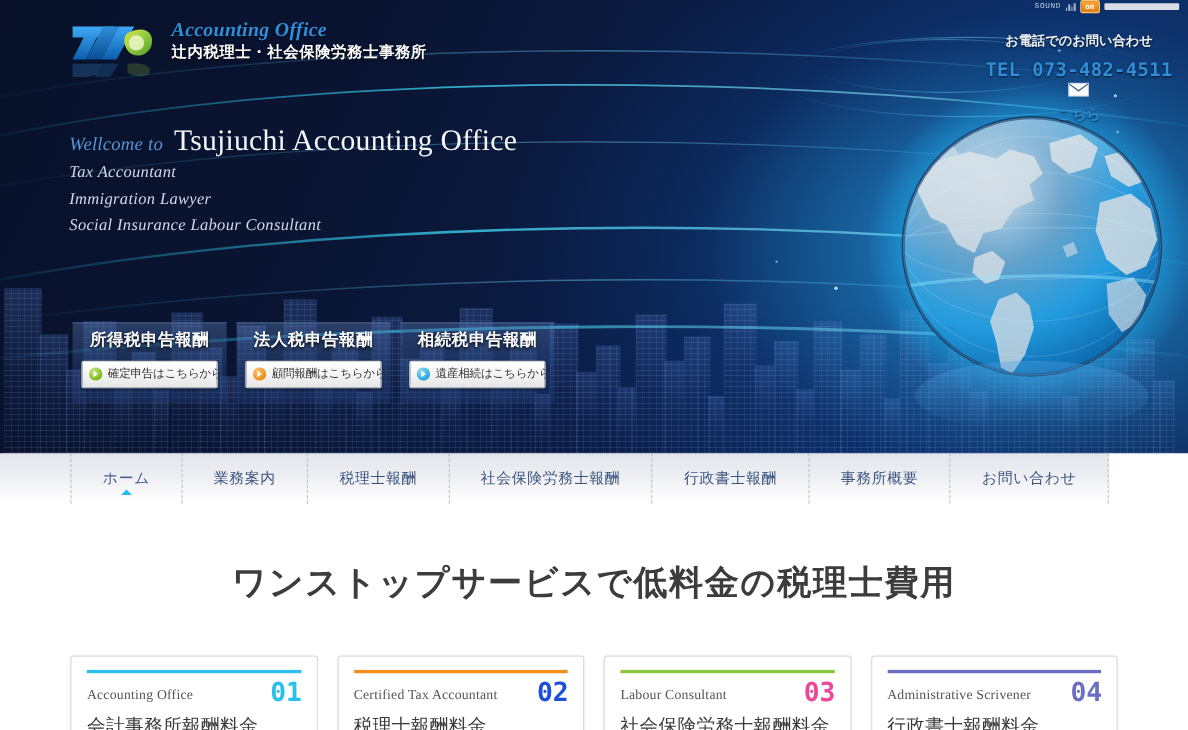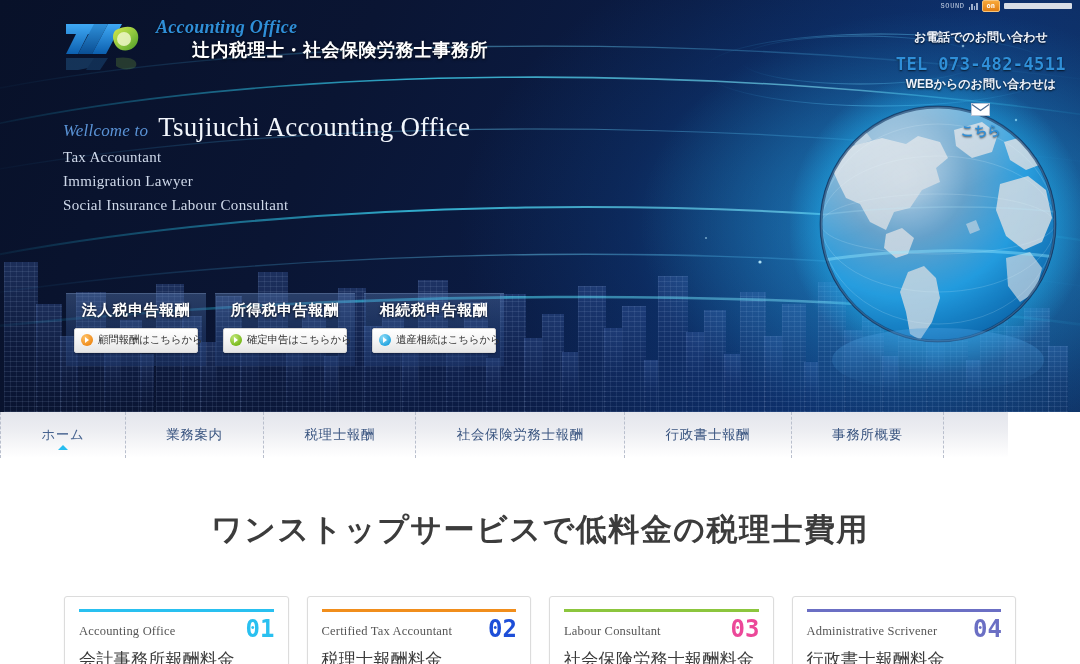--- a/index.html
+++ b/index.html
@@ -67,24 +67,23 @@
   .brand { position:absolute; left:64px; top:14px; display:flex; align-items:flex-start; gap:10px; z-index:20;}
   .logo-mark { width:82px; height:58px; position:relative; flex:none; }
   .brand-texts { padding-top:4px; }
   .brand-en {
     font-family:"Liberation Serif","DejaVu Serif",serif;
     font-style:italic; font-weight:bold; font-size:18px; color:#2f8fd8;
     letter-spacing:.3px; line-height:1.1;
     text-shadow:0 1px 2px rgba(0,0,0,.6);
   }
   .brand-jp {
-    font-size:18px; font-weight:bold; color:#ffffff; line-height:1.25; letter-spacing:.5px;
+    font-size:14px; font-weight:bold; color:#ffffff; line-height:1.25; letter-spacing:.5px;
     text-shadow:0 1px 3px rgba(0,0,0,.75);
     margin-top:1px;
-    margin-left:36px;
   }
 
   
   .contact { position:absolute; right:14px; top:27px; text-align:right; z-index:20; }
   .contact-row { display:flex; align-items:center; justify-content:flex-end; gap:7px; line-height:20px;flex-direction:column; }
   .contact-label { font-size:12px; color:#eef3fb; font-weight:bold; text-shadow:0 1px 2px rgba(0,0,0,.8); }
   .tel-num {
     font-size:17px; font-weight:bold; color:#2f8fd8; letter-spacing:.4px;
     font-family:"DejaVu Sans Mono","Liberation Mono",monospace;
     text-shadow:0 1px 2px rgba(0,0,0,.7);
@@ -97,21 +96,21 @@
   .w-line1 { display:flex; align-items:baseline; gap:10px; }
   .w-small {
     font-family:"Liberation Serif","DejaVu Serif",serif; font-style:italic;
     font-size:17px; color:#5a93d6; letter-spacing:.2px;
   }
   .w-big {
     font-family:"Liberation Serif","DejaVu Serif",serif;
     font-size:27px; color:#f2f6fc; letter-spacing:.2px; line-height:1.1;
   }
   .w-sub {
-    font-family:"Liberation Serif","DejaVu Serif",serif; 
+    font-family:"Liberation Serif","DejaVu Serif",serif; font-style:italic;
     font-size:15px; color:#cfd9ea; line-height:20px; letter-spacing:.3px; margin-top:4px;
   }
 
   
   .boxes { position:absolute; left:66px; top:293px; display:flex; gap:9px; z-index:20; }
   .box {
     width:140px; height:73px; padding:8px 8px 9px 8px;
     background:linear-gradient(180deg, rgba(92,128,186,0.38) 0%, rgba(52,88,150,0.34) 55%, rgba(34,62,118,0.40) 100%);
     border-top:1px solid rgba(170,198,238,.35);
     display:flex; flex-direction:column; align-items:center; justify-content:flex-start;
@@ -132,21 +131,21 @@
   .arrow-dot::after {
     content:""; position:absolute; left:4px; top:3px;
     border-left:4px solid #fff; border-top:3px solid transparent; border-bottom:3px solid transparent;
   }
   .box-btn span { font-size:10.5px; color:#333; letter-spacing:-.2px; white-space:nowrap; }
 
   
   .nav {
     width:1008px; height:46px;
     background:linear-gradient(180deg,#e3e5ec 0%,#edeef2 42%,#fafafb 82%,#ffffff 100%);
-    display:flex; justify-content:flex-start; align-items:stretch;
+    display:flex; justify-content:flex-end; align-items:stretch;
   }
   .nav-inner { display:flex; width:944px; }
   .nav-item {
     position:relative; flex:1 1 auto; display:flex; align-items:center; justify-content:center;
     font-size:13.5px; color:#3a5580; letter-spacing:.6px; cursor:pointer; white-space:nowrap;
     border-left:1px dashed #b9bfcd; padding:0 6px;
   }
   .nav-item:last-child { border-right:1px dashed #b9bfcd; }
   .nav-item.active { color:#45628f; }
   .nav-item .tri {
@@ -400,21 +399,20 @@
       <div class="brand-jp">辻内税理士・社会保険労務士事務所</div>
     </div>
   </div>
 
   <div class="contact">
     <div class="contact-row">
       <span class="contact-label">お電話でのお問い合わせ</span>
       <span class="tel-num">TEL 073-482-4511</span>
     </div>
     <div class="contact-row">
-      <span class="contact-label">WEBからのお問い合わせは</span>
       <span class="mail-icon">
         <svg viewBox="0 0 19 13" width="19" height="13">
           <rect x="0.5" y="0.5" width="18" height="12" fill="#ffffff" stroke="#b9c6d8"></rect>
           <path d="M1,1.4 L9.5,7.6 L18,1.4" fill="none" stroke="#4a6b92" stroke-width="1.2"></path>
         </svg>
       </span>
       <span class="contact-link">こちら</span>
     </div>
   </div>
 
@@ -424,32 +422,32 @@
       <span class="w-big">Tsujiuchi Accounting Office</span>
     </div>
     <div class="w-sub">Tax Accountant</div>
     <div class="w-sub">Immigration Lawyer</div>
     <div class="w-sub">Social Insurance Labour Consultant</div>
   </div>
 
   <div class="boxes">
 
     <div class="box">
+      <div class="box-title">所得税申告報酬</div>
+      <div class="box-btn">
+        <span class="arrow-dot" style="background:radial-gradient(circle at 35% 30%, #c2e87a, #7aba1d 70%)"></span>
+        <span>確定申告はこちらから</span>
+      </div>
+    </div>
+
+    <div class="box">
       <div class="box-title">法人税申告報酬</div>
       <div class="box-btn">
         <span class="arrow-dot" style="background:radial-gradient(circle at 35% 30%, #ffc266, #ef8c1c 70%)"></span>
         <span>顧問報酬はこちらから</span>
-      </div>
-    </div>
-
-    <div class="box">
-      <div class="box-title">所得税申告報酬</div>
-      <div class="box-btn">
-        <span class="arrow-dot" style="background:radial-gradient(circle at 35% 30%, #c2e87a, #7aba1d 70%)"></span>
-        <span>確定申告はこちらから</span>
       </div>
     </div>
 
     <div class="box">
       <div class="box-title">相続税申告報酬</div>
       <div class="box-btn">
         <span class="arrow-dot" style="background:radial-gradient(circle at 35% 30%, #8ddcf7, #27a6e0 70%)"></span>
         <span>遺産相続はこちらから</span>
       </div>
     </div>
@@ -471,20 +469,23 @@
     </div>
     <div class="nav-item">
       <span>社会保険労務士報酬</span>
     </div>
     <div class="nav-item">
       <span>行政書士報酬</span>
     </div>
     <div class="nav-item">
       <span>事務所概要</span>
     </div>
+    <div class="nav-item">
+      <span>お問い合わせ</span>
+    </div>
   </div>
 </nav>
 
 <main class="main">
 
   <h1 class="headline">ワンストップサービスで低料金の税理士費用</h1>
 
   <div class="cards">
 
     <div class="card">

